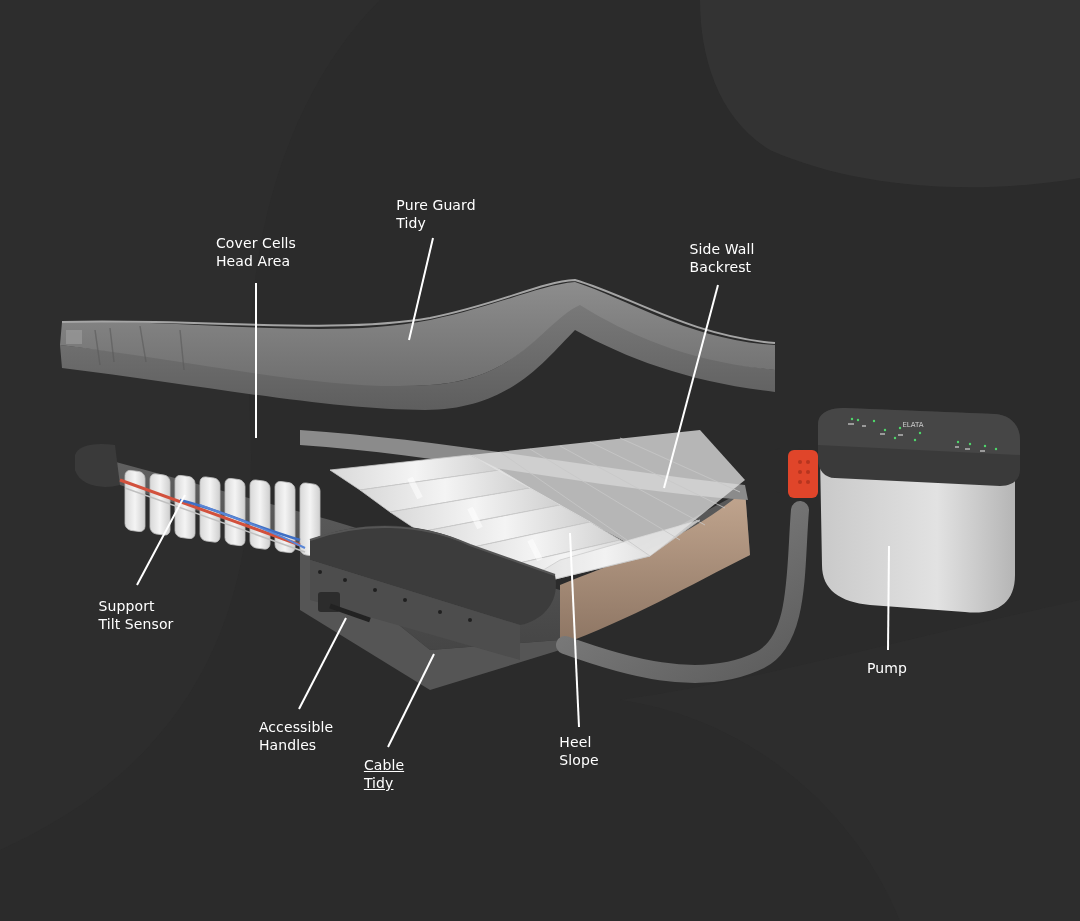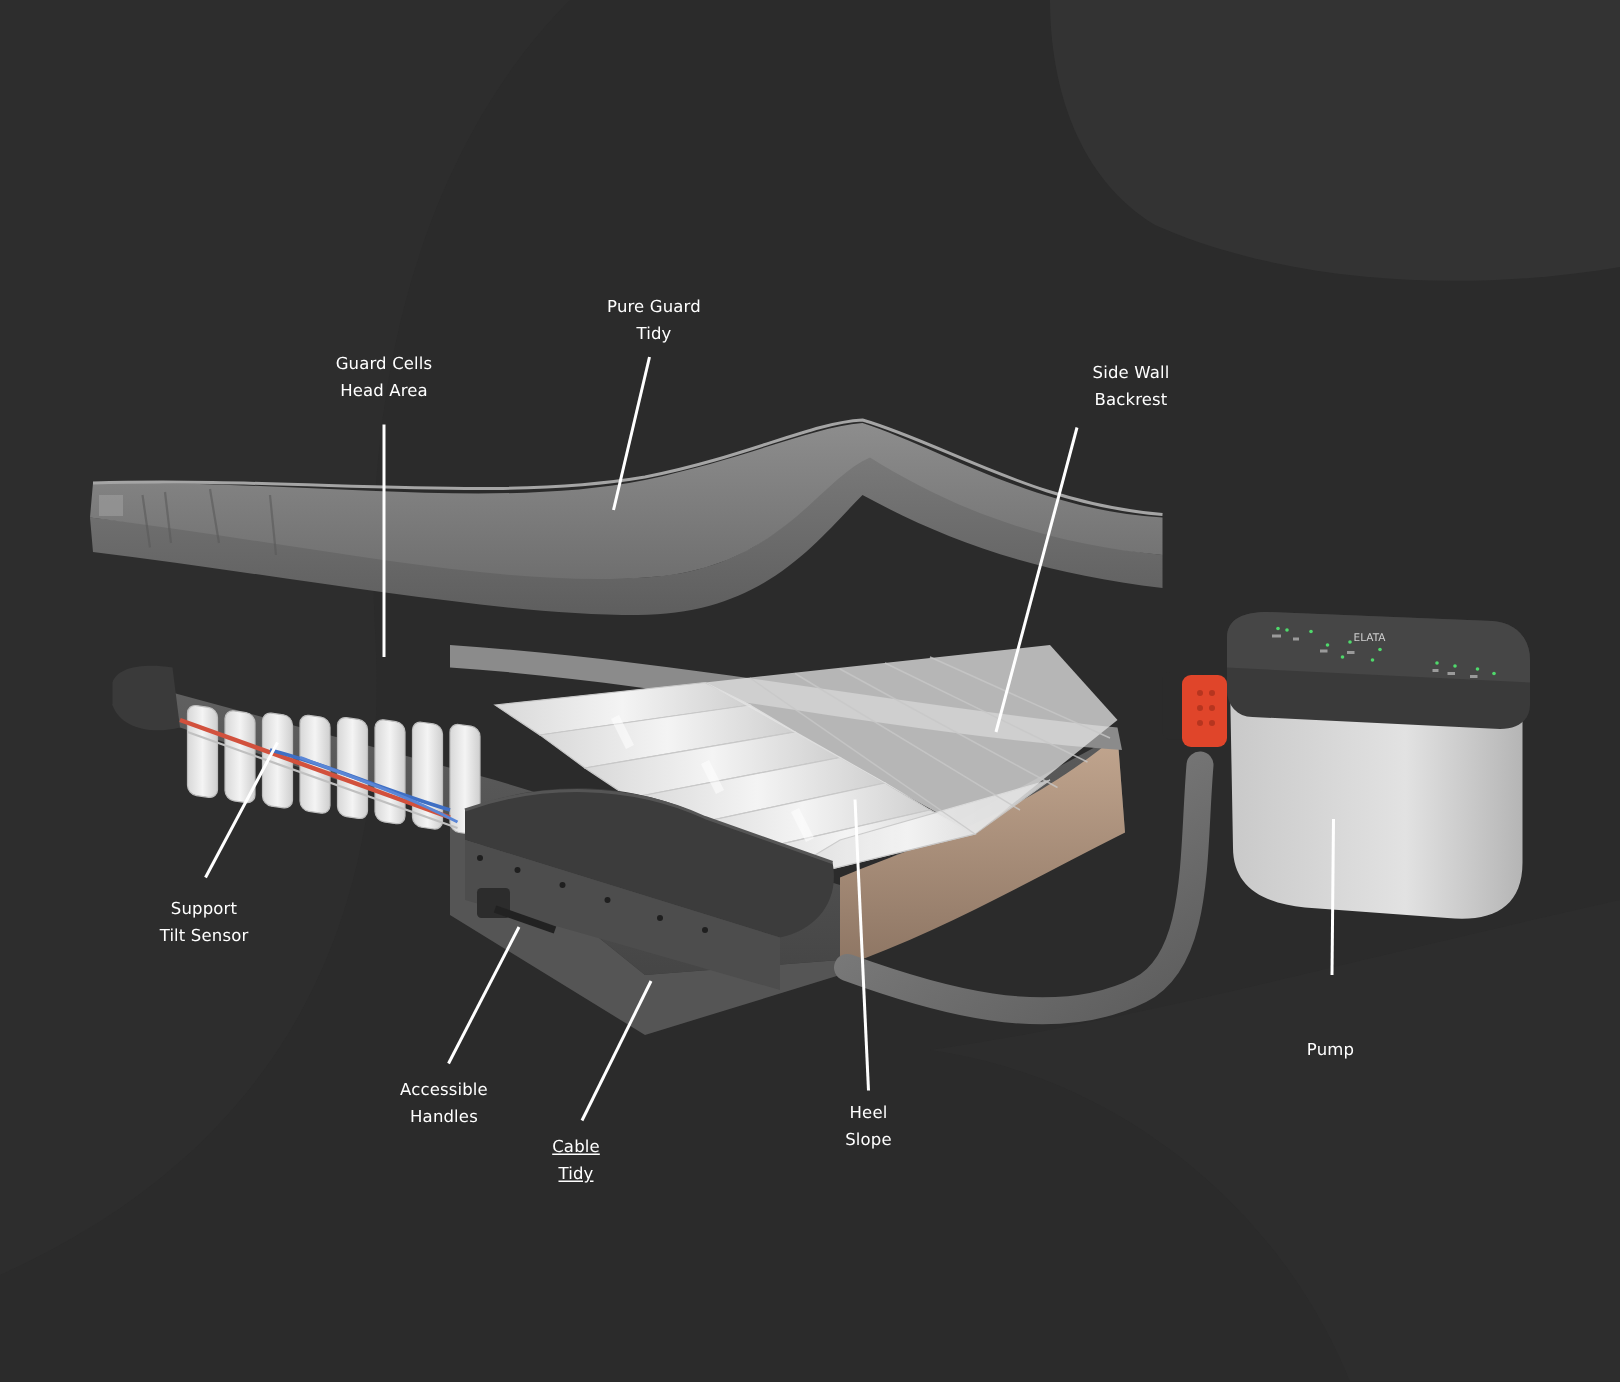--- a/index.html
+++ b/index.html
@@ -7,23 +7,23 @@
     width: 1080px; height: 921px; overflow: hidden;
     background: #2b2b2b;
     font-family: "DejaVu Sans", "Liberation Sans", sans-serif;
     position: relative;
   }
   .stage { position: absolute; inset: 0; }
   svg.art { position: absolute; left: 0; top: 0; width: 1080px; height: 921px; }
   .label {
     position: absolute;
     color: #ffffff;
-    font-size: 11px;
+    font-size: 14px;
     line-height: 18px;
-    text-align: center;
+    text-align: left;
     white-space: nowrap;
     transform: translateX(-50%);
     letter-spacing: 0.1px;
   }
   .label span { display: block; }
 </style>
 </head>
 <body>
 
 <div class="stage">
@@ -210,25 +210,25 @@
       <line x1="888" y1="650" x2="889" y2="546"></line>
     </g>
   </svg>
 
   <div class="label" style="left:436px; top:196px;">
     <span>Pure Guard</span>
     <span>Tidy</span>
   </div>
 
   <div class="label" style="left:256px; top:234px;">
-    <span>Guard Cells</span>
+    <span>Cover Cells</span>
     <span>Head Area</span>
   </div>
 
-  <div class="label" style="left:722px; top:240px;margin-left:32px;">
+  <div class="label" style="left:722px; top:240px;">
     <span>Side Wall</span>
     <span>Backrest</span>
   </div>
 
   <div class="label" style="left:136px; top:597px;">
     <span>Support</span>
     <span>Tilt Sensor</span>
   </div>
 
   <div class="label" style="left:296px; top:718px;">
@@ -239,16 +239,16 @@
   <div class="label" style="left:384px; top:756px;text-decoration:underline;">
     <span>Cable</span>
     <span>Tidy</span>
   </div>
 
   <div class="label" style="left:579px; top:733px;">
     <span>Heel</span>
     <span>Slope</span>
   </div>
 
-  <div class="label" style="left:887px; top:659px;margin-top:32px;">
+  <div class="label" style="left:887px; top:659px;">
     <span>Pump</span>
   </div>
 </div>
 
 </body></html>

